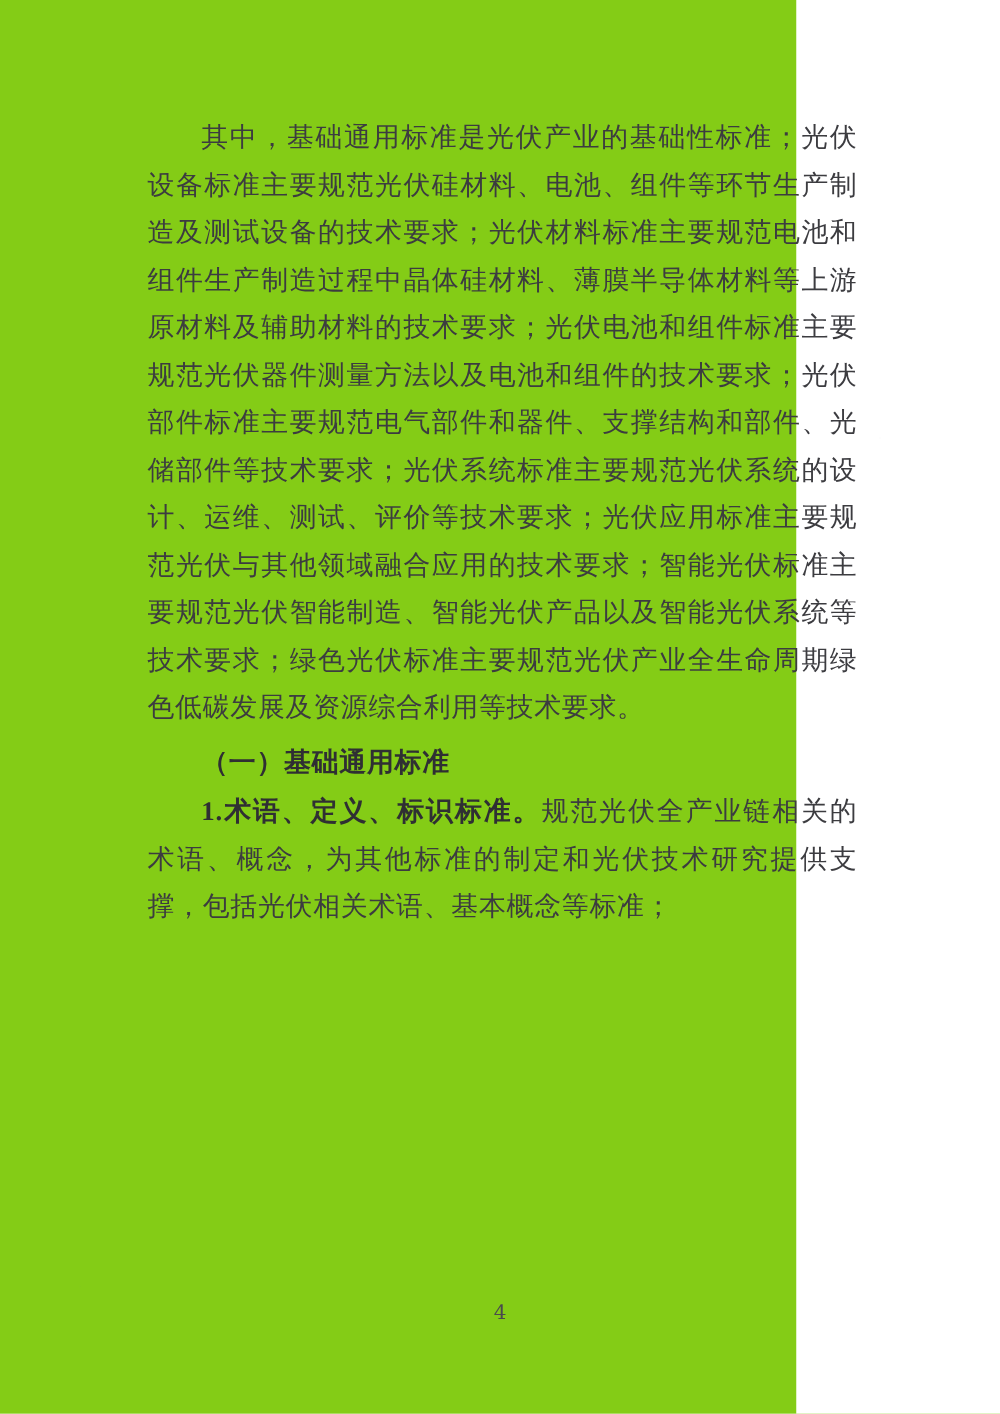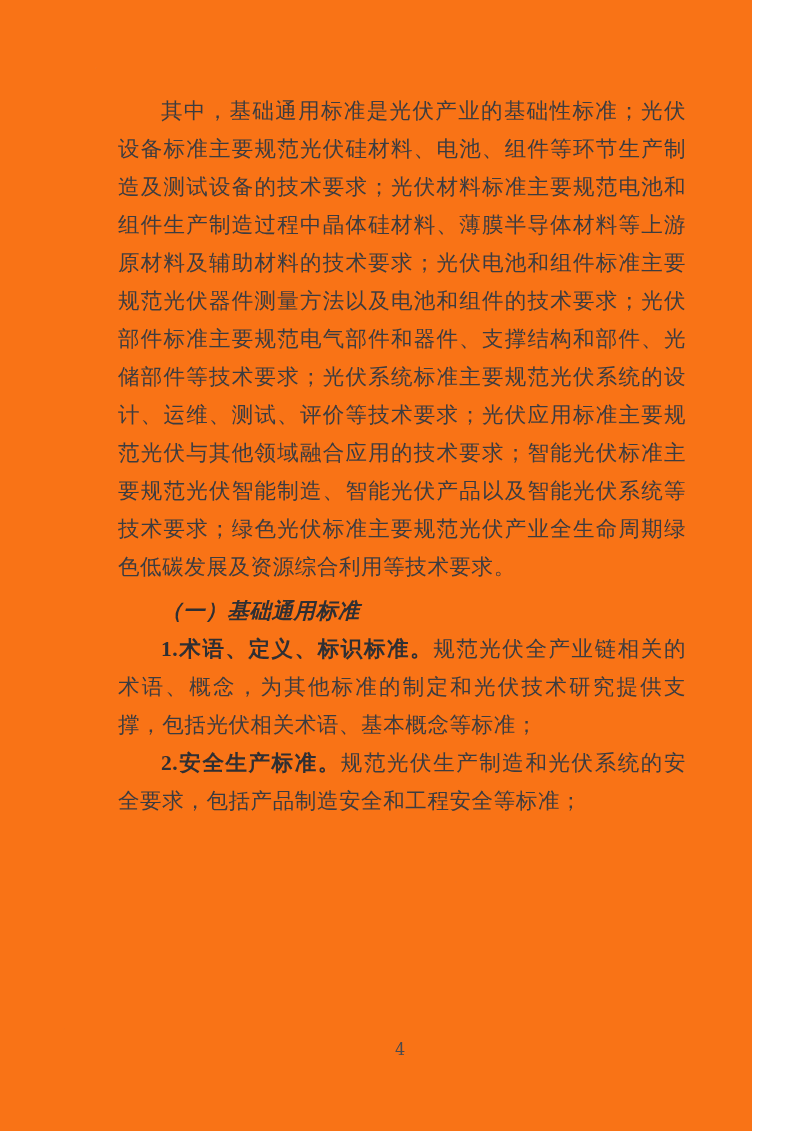--- a/index.html
+++ b/index.html
@@ -13,23 +13,23 @@
     background: #ffffff;
     font-family: "DejaVu Serif", serif;
     overflow: hidden;
     position: relative;
   }
 
   
   .page {
     position: absolute;
     top: 0; left: 0;
-    width: 752px;
+    width: 637px;
     height: 1131px;
-    background: #f97316;
+    background: #84cc16;
   }
 
   .paper-noise {
     position: absolute;
     top: 0; left: 0;
     width: 800px;
     height: 1131px;
     pointer-events: none;
     opacity: 0.5;
     background-image:
@@ -78,21 +78,20 @@
   
   .h-level2 {
     font-family: "DejaVu Serif", "Liberation Serif", serif;
     font-size: 21.5px;
     line-height: 38px;
     color: #2f2f33;
     font-weight: 700;
     text-indent: 2em;
     margin: 0;
     letter-spacing: 0.6px;
-    font-style: italic;
   }
 
   
   .gap-before-h1 { margin-top: 6px; }
   .gap-before-h2 { margin-top: 6px; }
 
   
   .item-para {
     font-family: Liberation Serif, serif;
     font-size: 21.5px;
@@ -137,21 +136,18 @@
     <p class="body-para">其中，基础通用标准是光伏产业的基础性标准；光伏设备标准主要规范光伏硅材料、电池、组件等环节生产制造及测试设备的技术要求；光伏材料标准主要规范电池和组件生产制造过程中晶体硅材料、薄膜半导体材料等上游原材料及辅助材料的技术要求；光伏电池和组件标准主要规范光伏器件测量方法以及电池和组件的技术要求；光伏部件标准主要规范电气部件和器件、支撑结构和部件、光储部件等技术要求；光伏系统标准主要规范光伏系统的设计、运维、测试、评价等技术要求；光伏应用标准主要规范光伏与其他领域融合应用的技术要求；智能光伏标准主要规范光伏智能制造、智能光伏产品以及智能光伏系统等技术要求；绿色光伏标准主要规范光伏产业全生命周期绿色低碳发展及资源综合利用等技术要求。</p>
 
 
     <p class="h-level2 gap-before-h2">（一）基础通用标准</p>
 
 
     <p class="item-para">
       <span class="item-lead">1.术语、定义、标识标准。</span><span class="item-rest">规范光伏全产业链相关的术语、概念，为其他标准的制定和光伏技术研究提供支撑，包括光伏相关术语、基本概念等标准；</span>
     </p>
 
-    <p class="item-para">
-      <span class="item-lead">2.安全生产标准。</span><span class="item-rest">规范光伏生产制造和光伏系统的安全要求，包括产品制造安全和工程安全等标准；</span>
-    </p>
 
 
   </div>
 
   <div class="page-number">4</div>
 </div>
 
 </body></html>

